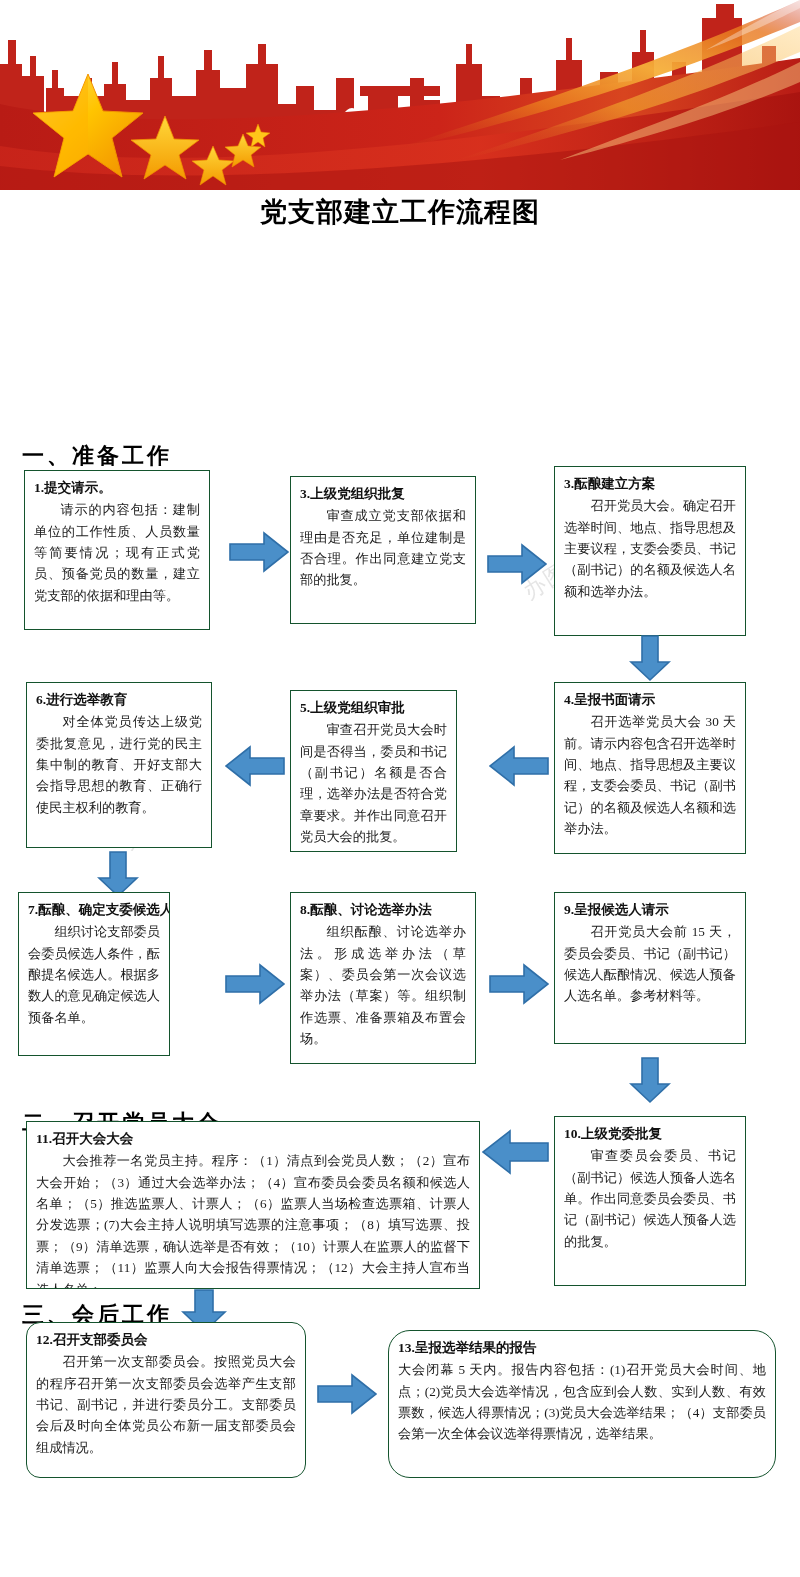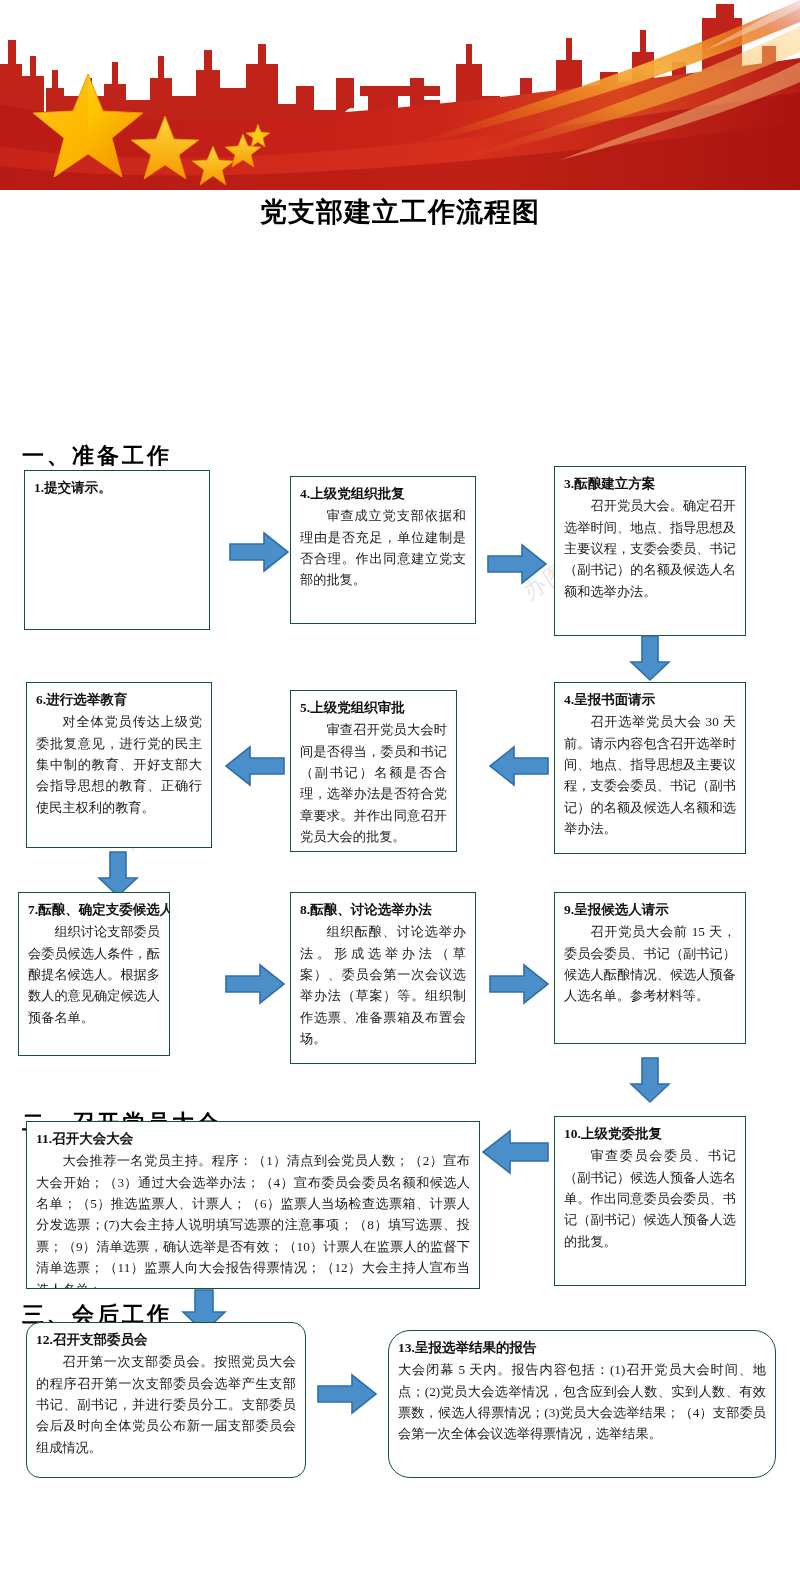--- a/index.html
+++ b/index.html
@@ -191,30 +191,31 @@
 <div class="wm" style="left:300px;top:1240px;">办图网</div>
 
 <div class="page-title">党支部建立工作流程图</div>
 
 <div class="section-head" style="left:22px;top:441px;">一、准备工作</div>
 <div class="section-head" style="left:22px;top:1108px;">二、召开党员大会</div>
 <div class="section-head" style="left:22px;top:1300px;">三、会后工作</div>
 
 <div class="box" style="left:24px;top:470px;width:186px;height:160px;">
   <p class="bt">1.提交请示。</p>
+  <p class="bb">请示的内容包括：建制单位的工作性质、人员数量等简要情况；现有正式党员、预备党员的数量，建立党支部的依据和理由等。</p>
 </div>
 
 <div class="arrow" style="left:228px;top:530px;">
   <svg width="62" height="44" viewBox="0 0 62 44">
       <polygon points="2,14 36,14 36,3 60,22 36,41 36,30 2,30" fill="#4a8fc9" stroke="#2f6fa8" stroke-width="1.6"></polygon>
     </svg>
 </div>
 
 <div class="box" style="left:290px;top:476px;width:186px;height:148px;">
-  <p class="bt">4.上级党组织批复</p>
+  <p class="bt">3.上级党组织批复</p>
   <p class="bb">审查成立党支部依据和理由是否充足，单位建制是否合理。作出同意建立党支部的批复。</p>
 </div>
 
 <div class="arrow" style="left:486px;top:542px;">
   <svg width="62" height="44" viewBox="0 0 62 44">
       <polygon points="2,14 36,14 36,3 60,22 36,41 36,30 2,30" fill="#4a8fc9" stroke="#2f6fa8" stroke-width="1.6"></polygon>
     </svg>
 </div>
 
 <div class="box" style="left:554px;top:466px;width:192px;height:170px;">

